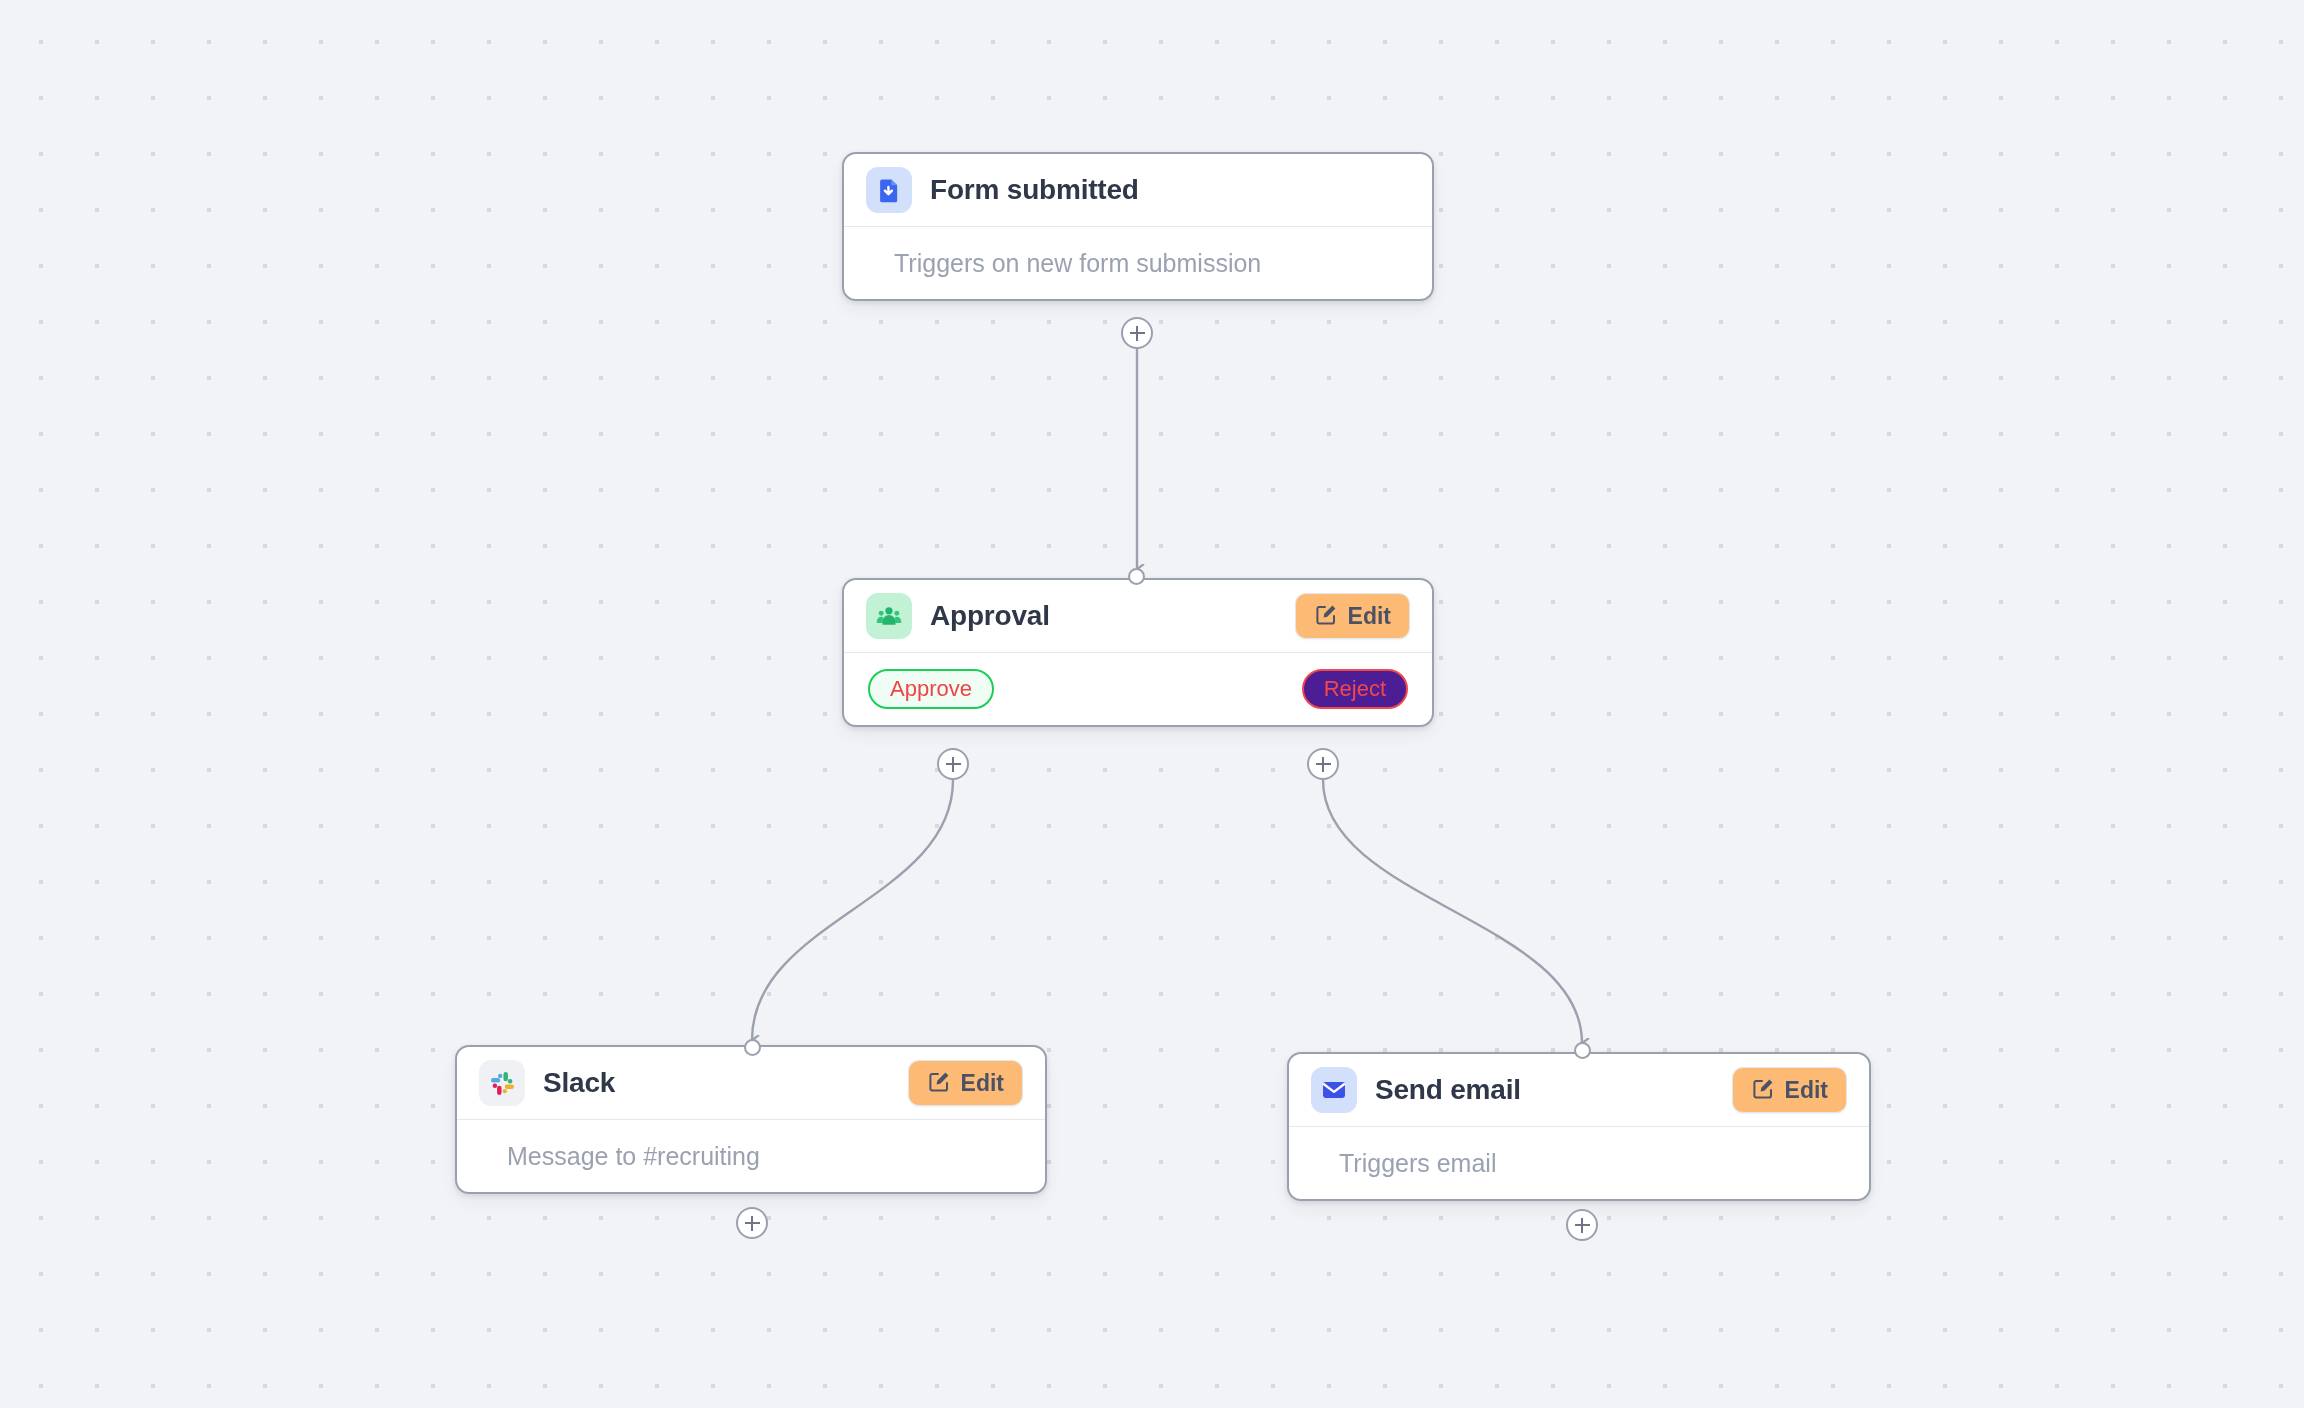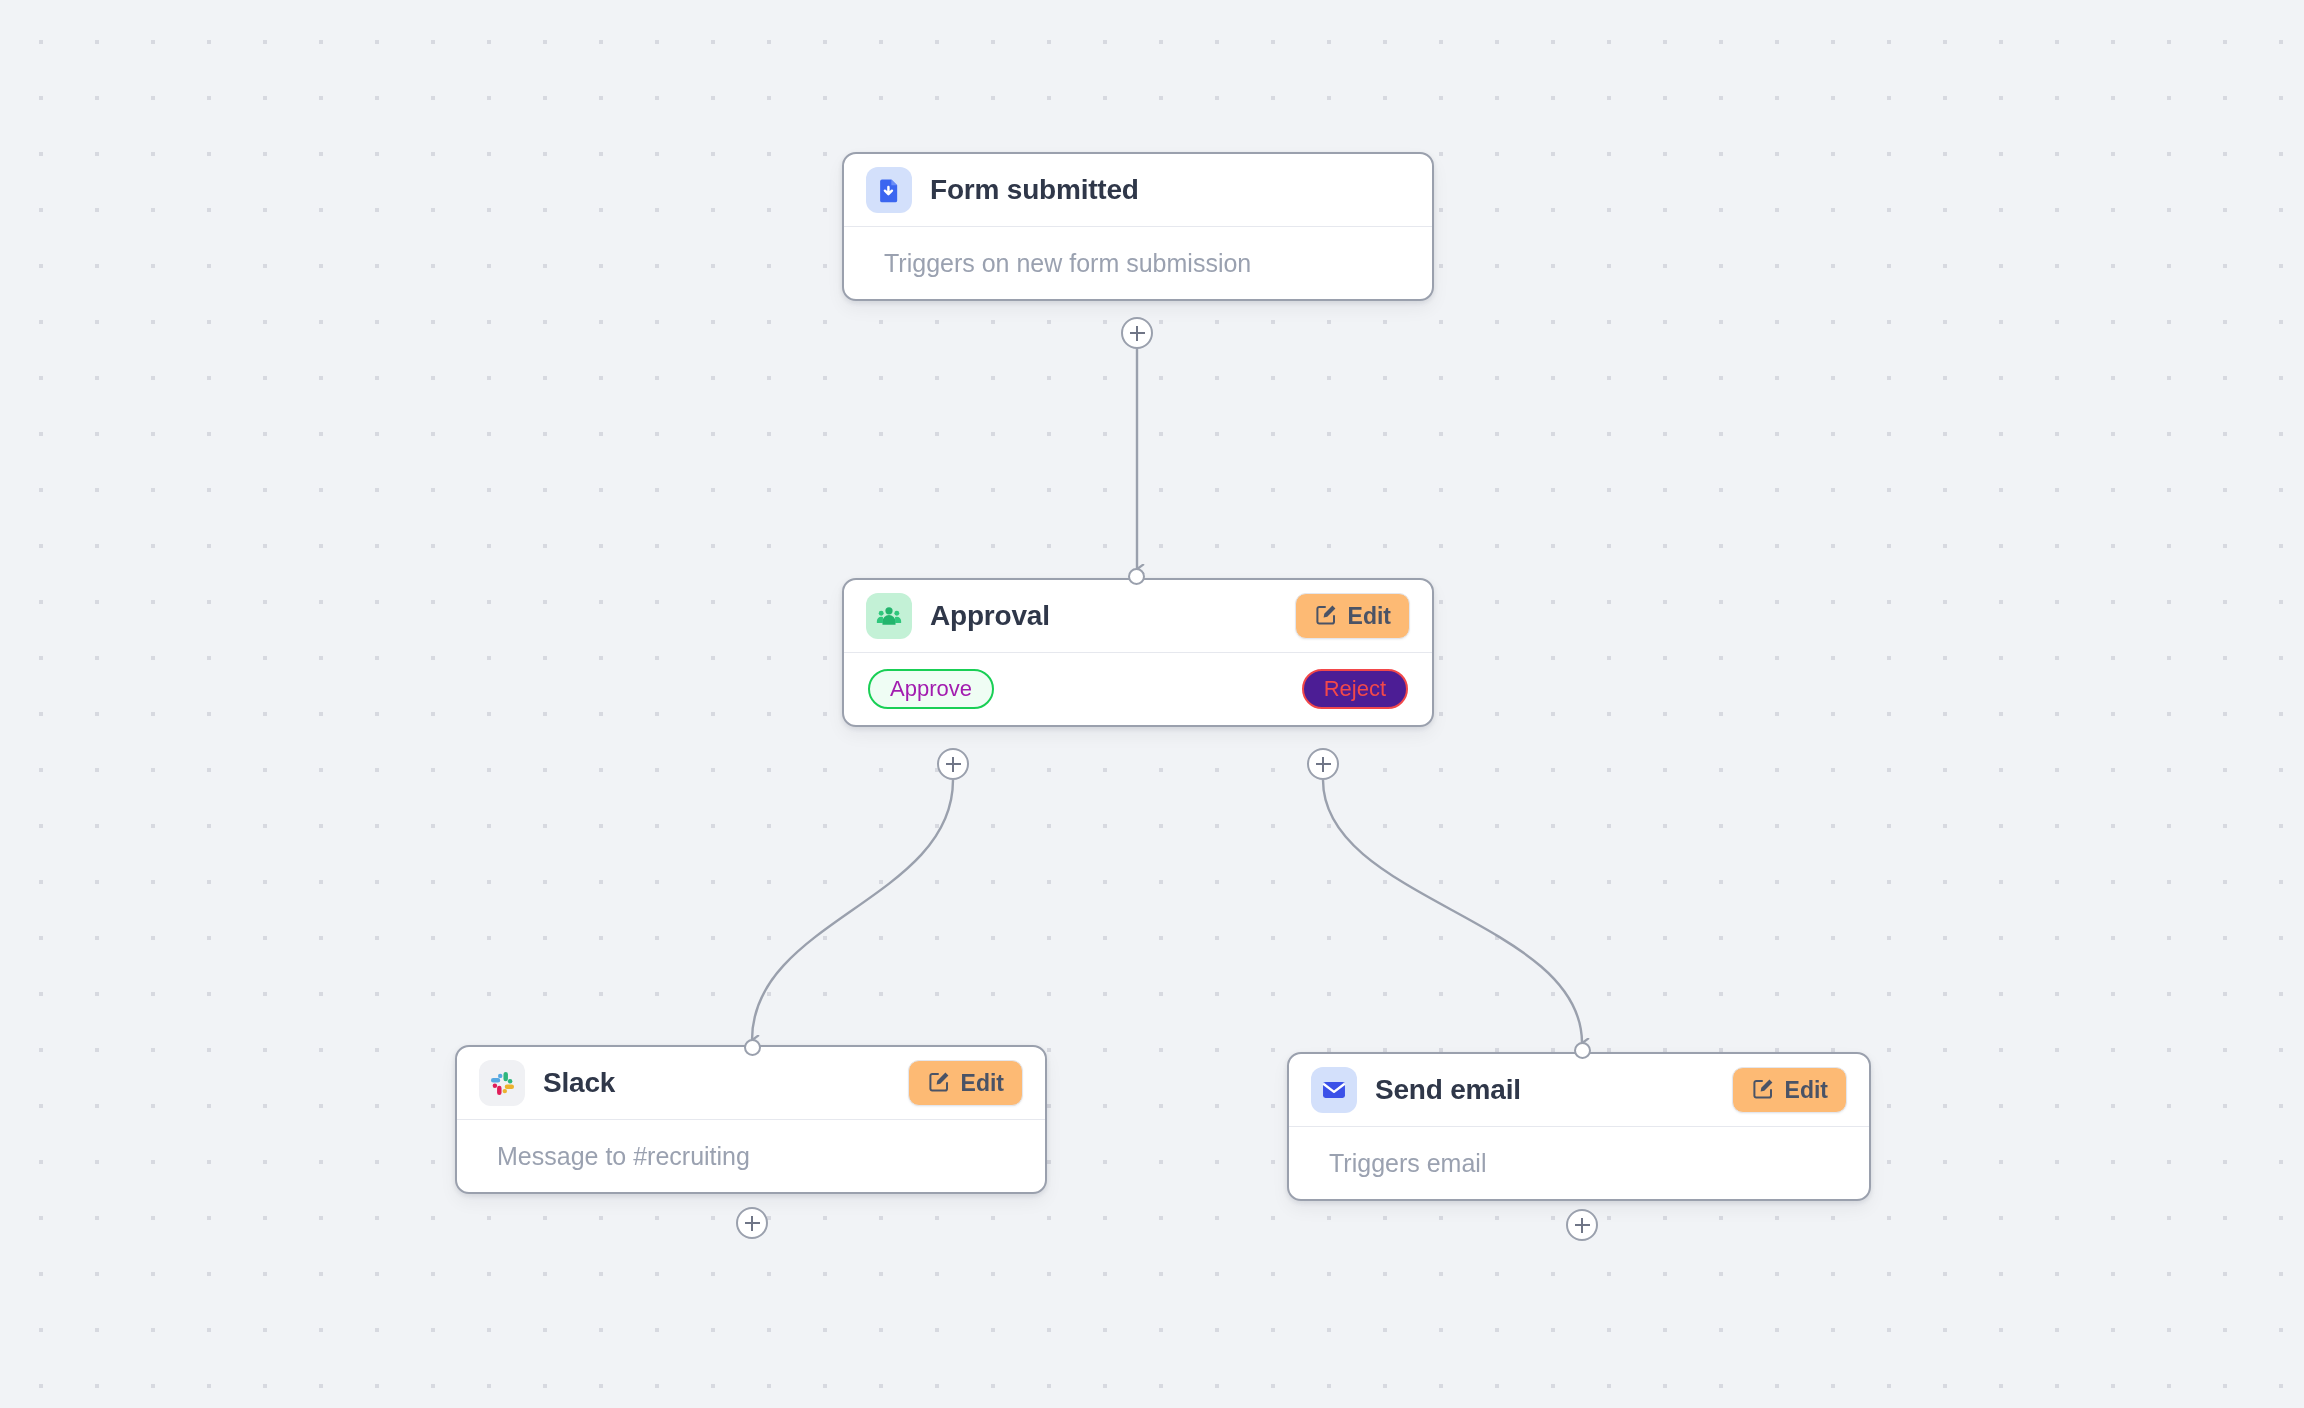--- a/index.html
+++ b/index.html
@@ -55,20 +55,21 @@
     height: 1px;
     background: #e6e8ee;
     margin: 0;
   }
 
   .node-body {
     display: flex;
     align-items: center;
     height: 72px;
     padding: 0 40px;
+    margin-left: 10px;
   }
 
   .node-icon {
     width: 46px;
     height: 46px;
     border-radius: 12px;
     display: flex;
     align-items: center;
     justify-content: center;
     flex: 0 0 auto;
@@ -127,21 +128,21 @@
     justify-content: center;
     height: 40px;
     padding: 0 20px;
     border-radius: 999px;
     font-size: 22px;
     border-width: 2px;
     border-style: solid;
     cursor: pointer;
     white-space: nowrap;
   }
-  .pill.approve { color: #a21caf; border-color: #19cf55; background: #effdf4; }
+  .pill.approve { color: #ef4444; border-color: #19cf55; background: #effdf4; }
   .pill.reject  { color: #f2484a; border-color: #f2484a; background: #4c1d95; }
 
   
   .handle-add {
     position: absolute;
     width: 32px;
     height: 32px;
     border-radius: 50%;
     background: #ffffff;
     border: 2px solid #9aa0ad;

